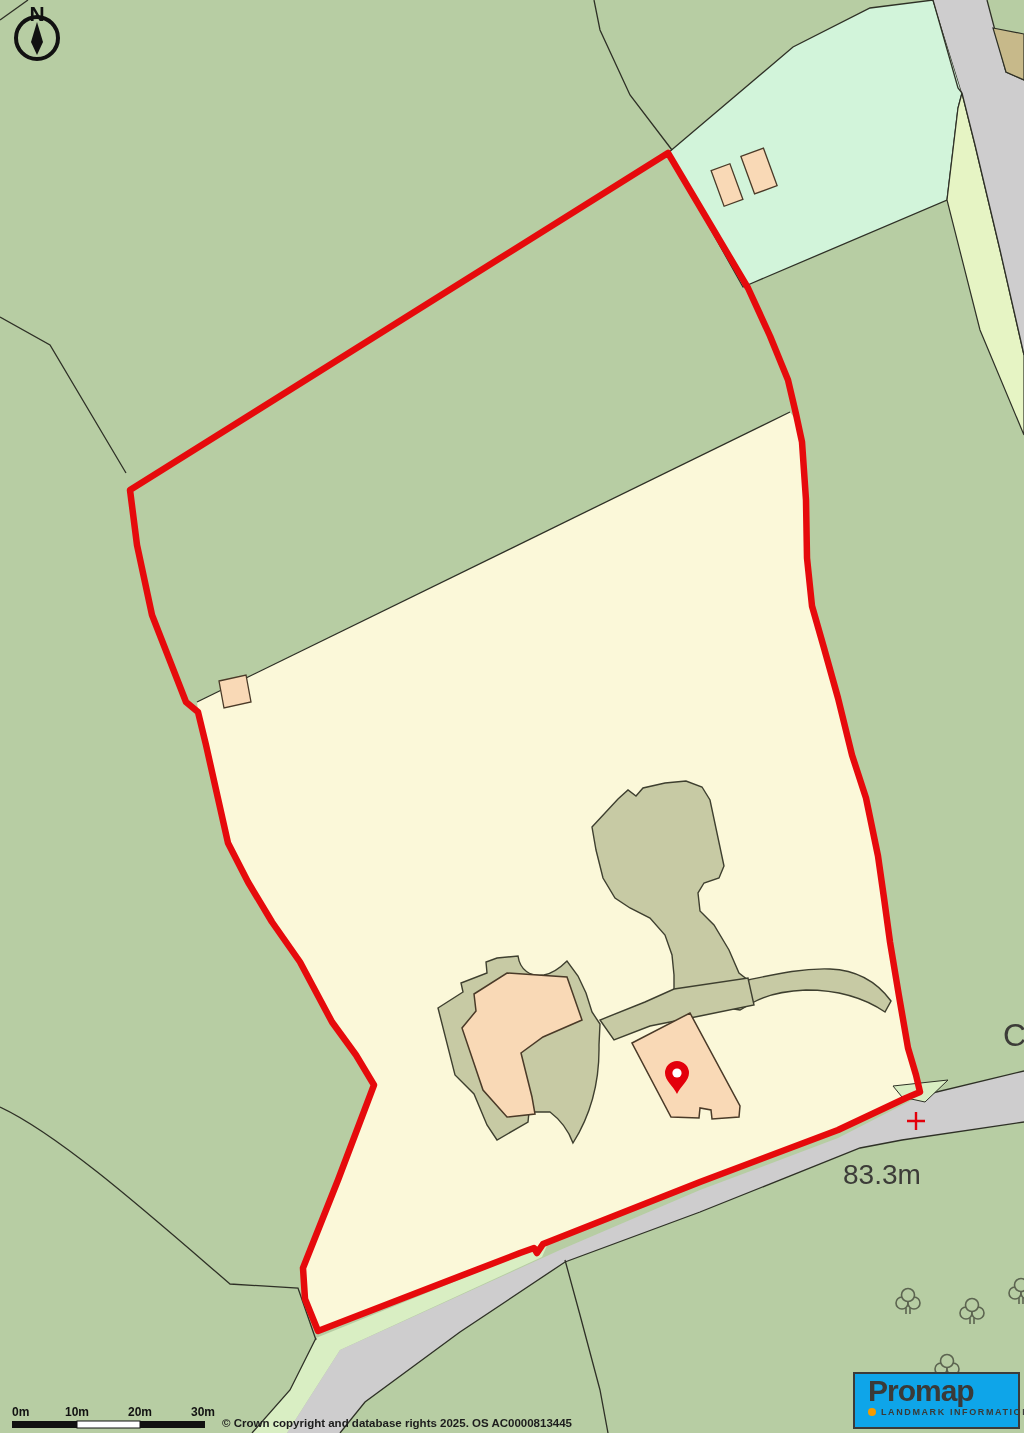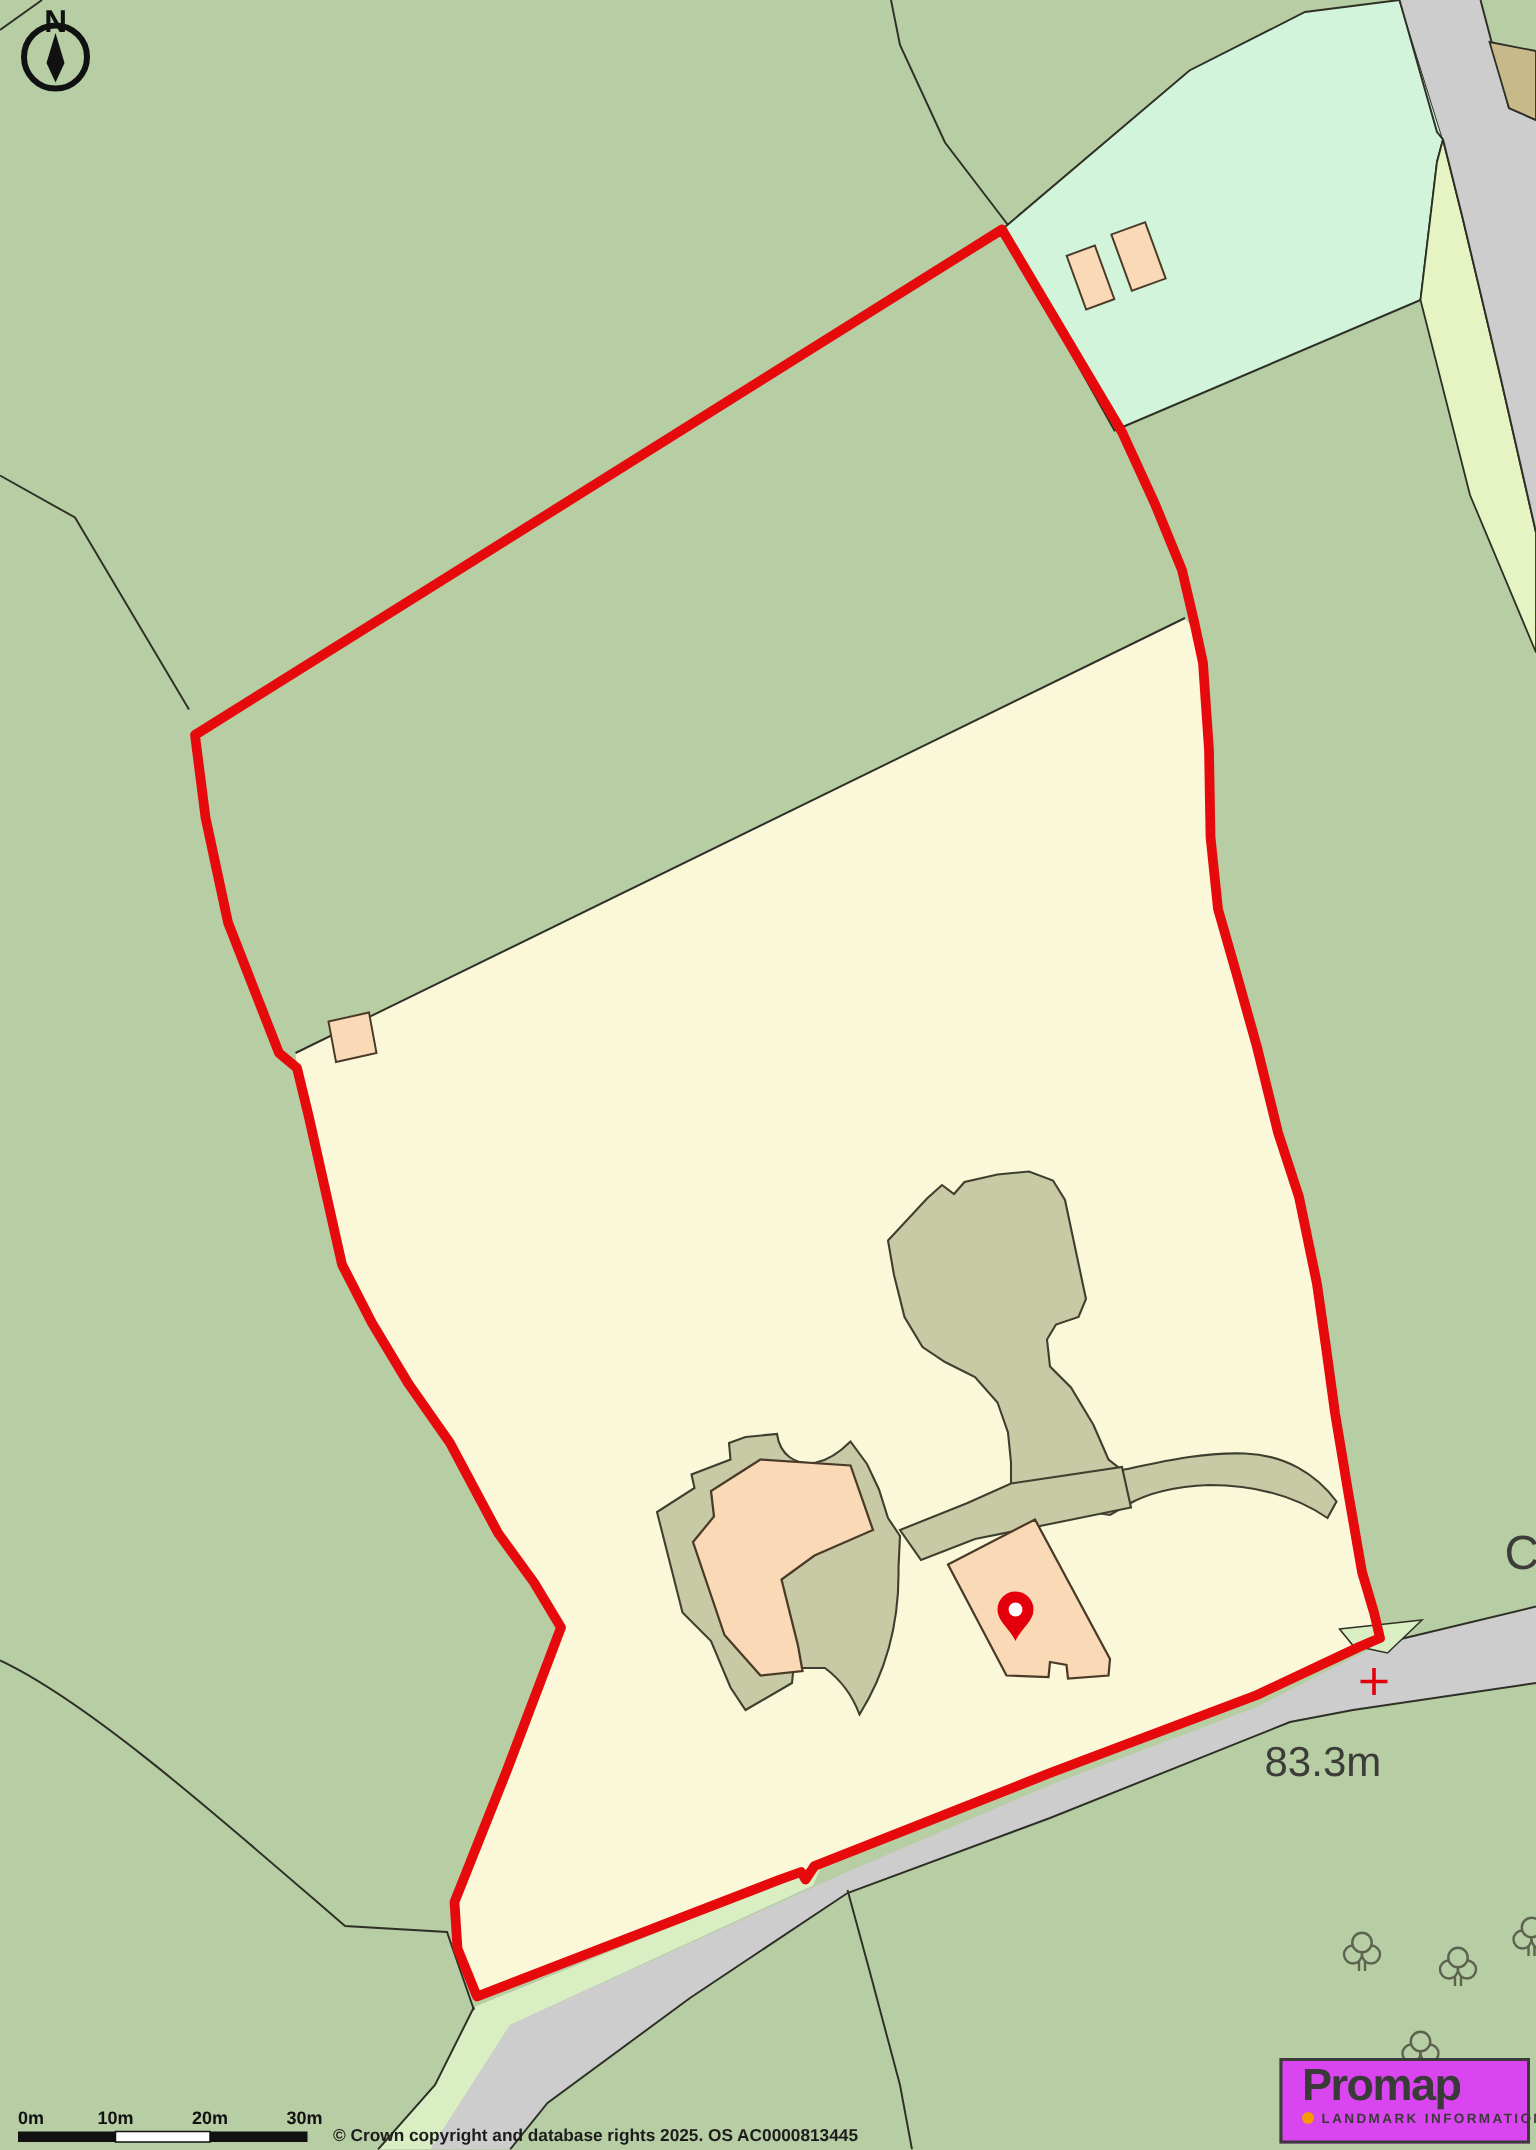--- a/index.html
+++ b/index.html
@@ -2,21 +2,21 @@
 <html><head>
 <meta charset="utf-8">
 <style>
   html,body{margin:0;padding:0;background:#b7cda3;}
   #stage{position:relative;width:1024px;height:1433px;overflow:hidden;
          font-family:"Liberation Sans",sans-serif;}
   #map{position:absolute;left:0;top:0;}
   .thin{fill:none;stroke:#2e3026;stroke-width:1.3;}
   .mapText{font-family:"Liberation Sans",sans-serif;fill:#3c3c38;}
   #promap-logo{position:absolute;left:853px;top:1372px;width:167px;height:57px;
-    background:#d946ef;border:2px solid #3b3b3a;box-sizing:border-box;
+    background:#0ea5e9;border:2px solid #3b3b3a;box-sizing:border-box;
     padding:2px 0 0 13px;}
   #promap-logo .brand{font-size:30px;font-weight:bold;color:#3a3a38;
     letter-spacing:-1px;line-height:30px;}
   #promap-logo .tagrow{display:flex;align-items:center;margin-top:1px;}
   #promap-logo .dot{width:8px;height:8px;border-radius:50%;background:#f59b00;
     margin-right:5px;flex:0 0 auto;}
   #promap-logo .tagline{font-size:9px;font-weight:bold;color:#3a3a38;
     letter-spacing:1.6px;white-space:nowrap;}
 </style>
 </head>

